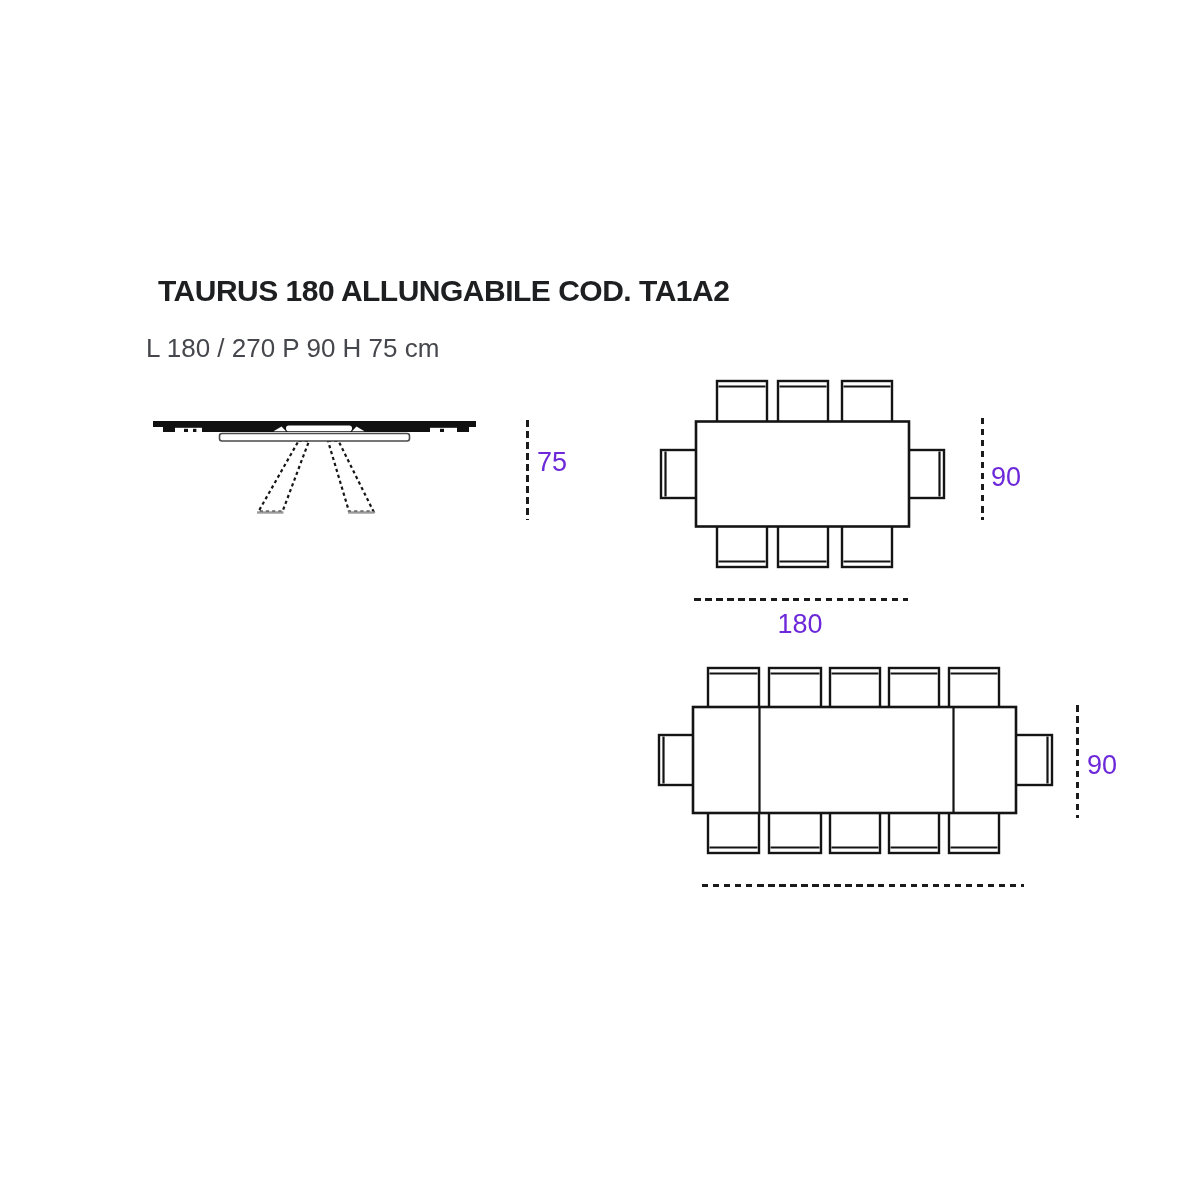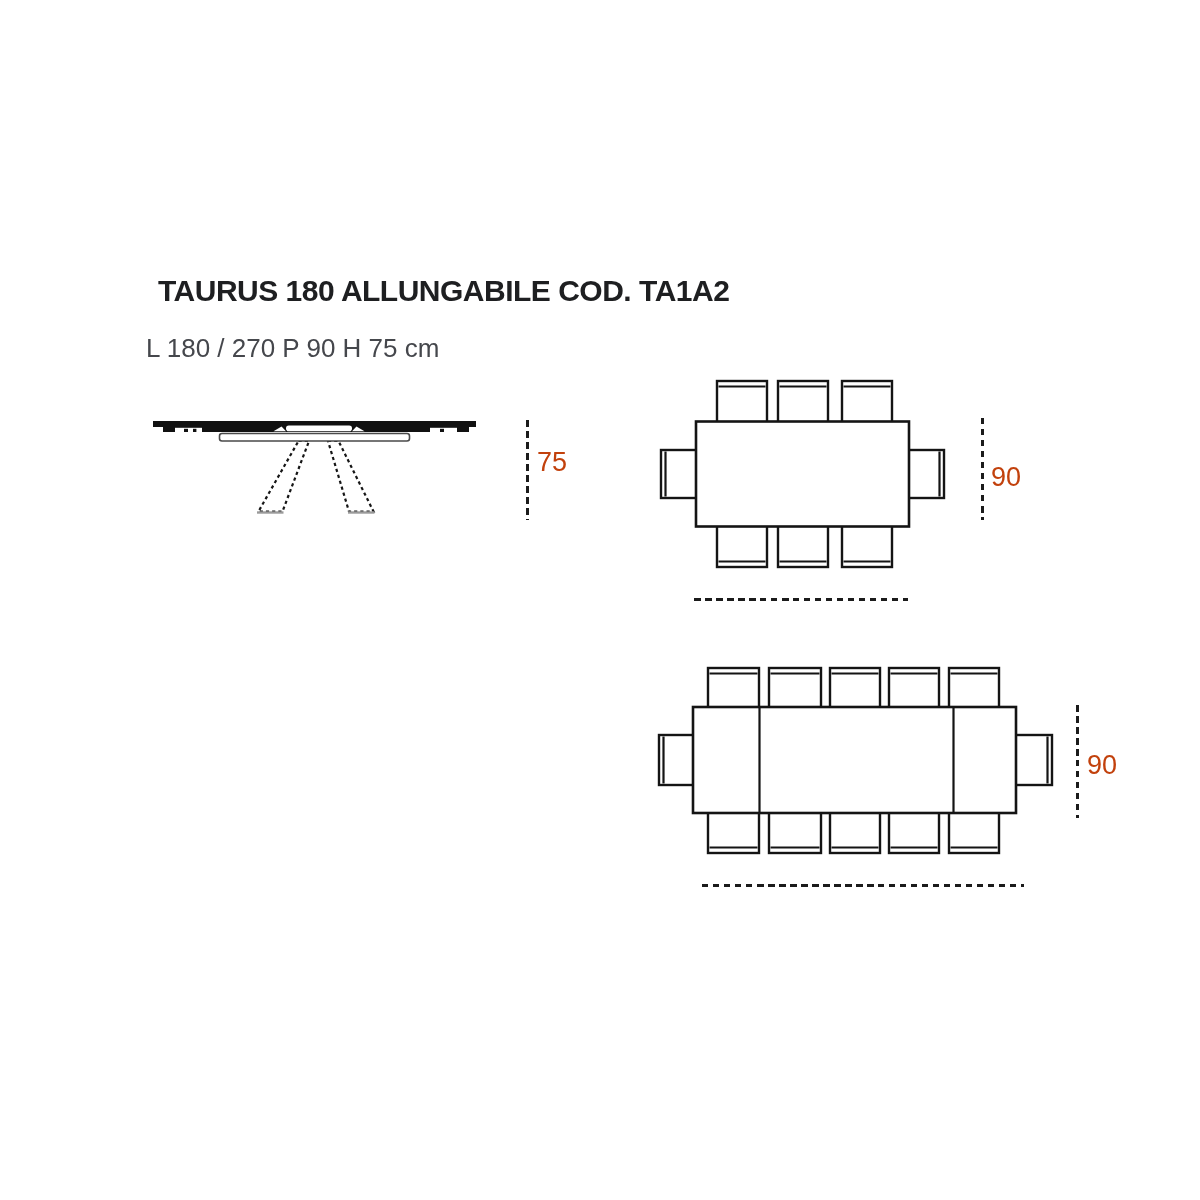--- a/index.html
+++ b/index.html
@@ -31,21 +31,21 @@
     left: 110px;
     top: 333px;
     font-size: 26px;
     font-weight: normal;
     color: #45474c;
     white-space: nowrap;
   }
 
   .dim-label {
     font-size: 27px;
-    color: #c2410c;
+    color: #6d28d9;
     white-space: nowrap;
   }
   .dim-label.centered { text-align: center; }
 
   .dim-line-v {
     width: 3px;
     background: repeating-linear-gradient(to bottom, #1b1b1b 0 6.5px, transparent 6.5px 11px);
   }
   .dim-line-h {
     height: 3px;
@@ -130,20 +130,21 @@
       <line x1="903.5" y1="451.5" x2="903.5" y2="496.5" stroke="#141414" stroke-width="2.2"></line>
     </g>
 
     <rect x="660" y="421.5" width="213" height="105" fill="#ffffff" stroke="#141414" stroke-width="2.6"></rect>
   </svg>
 
   <div class="abs dim-line-v" style="left:945px; top:418px; height:102px;"></div>
   <div class="abs dim-label" style="left:955px; top:462px;">90</div>
 
   <div class="abs dim-line-h" style="left:658px; top:598px; width:214px;"></div>
+  <div class="abs dim-label centered" style="left:656px; top:609px; width:216px;">180</div>
 
   <svg class="abs" style="left:595px; top:655px;" width="440" height="205" viewBox="595 655 440 205">
 
     <g>
       <rect x="672" y="668" width="51" height="46" fill="#ffffff" stroke="#141414" stroke-width="2.4"></rect>
       <line x1="673.5" y1="673.5" x2="721.5" y2="673.5" stroke="#141414" stroke-width="2.2"></line>
     </g>
     <g>
       <rect x="733" y="668" width="52" height="46" fill="#ffffff" stroke="#141414" stroke-width="2.4"></rect>
       <line x1="734.5" y1="673.5" x2="783.5" y2="673.5" stroke="#141414" stroke-width="2.2"></line>

